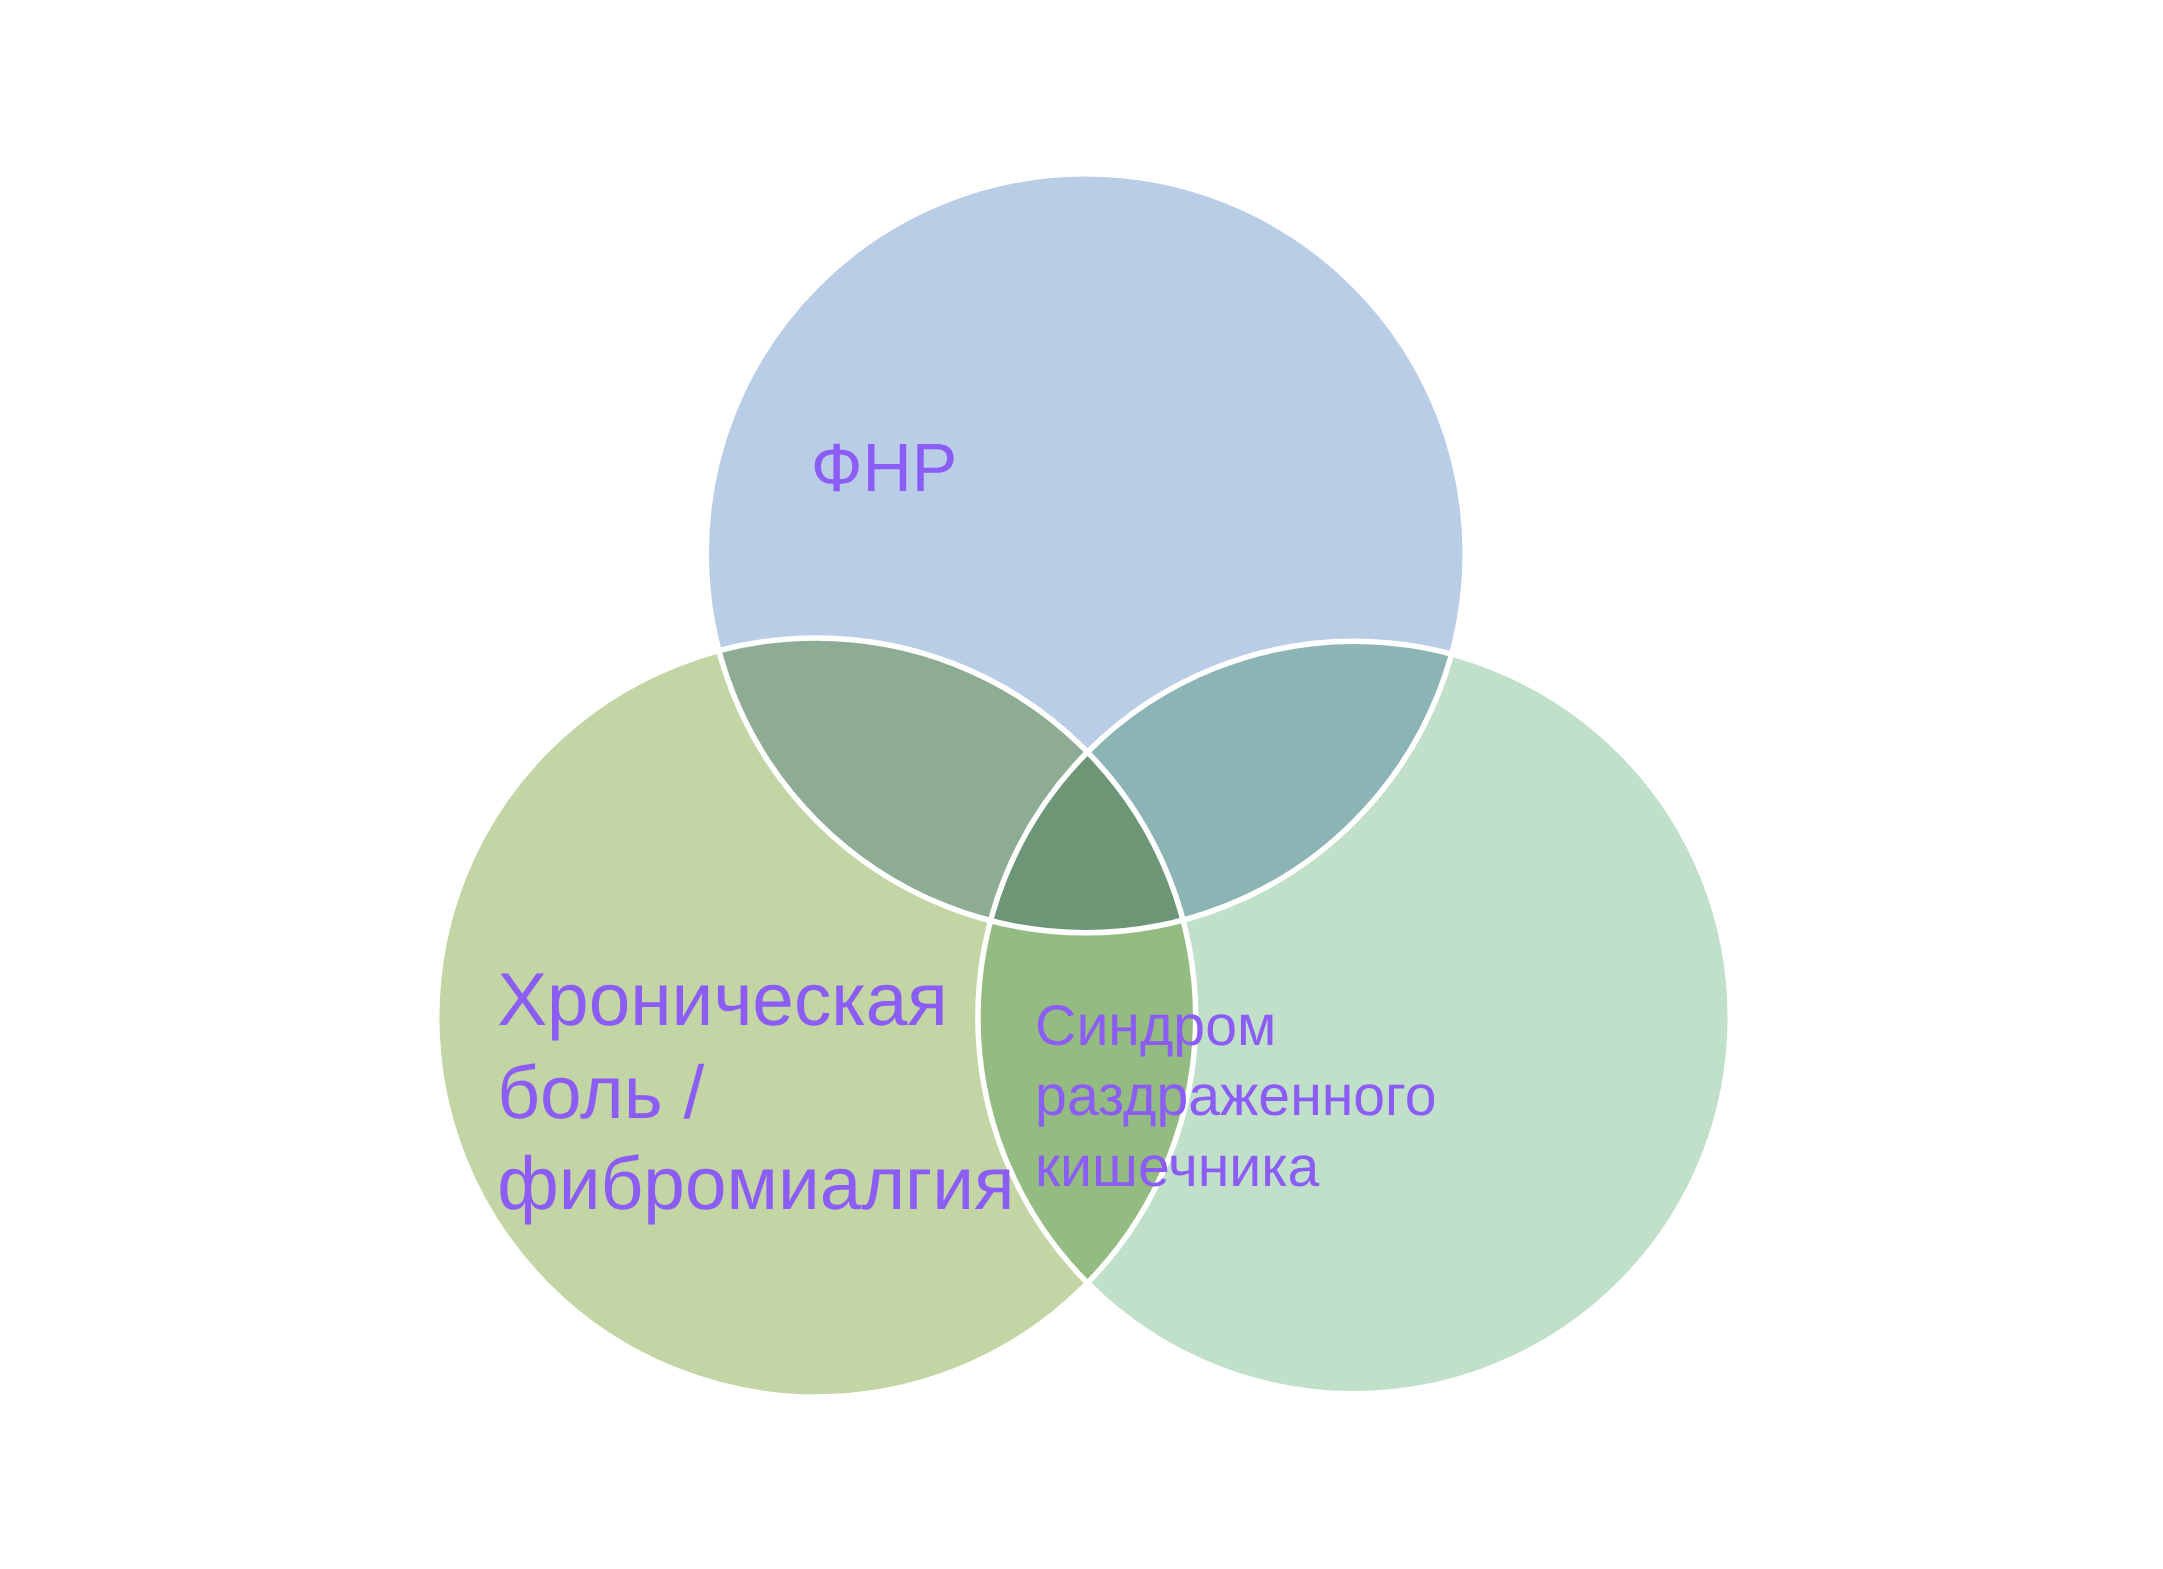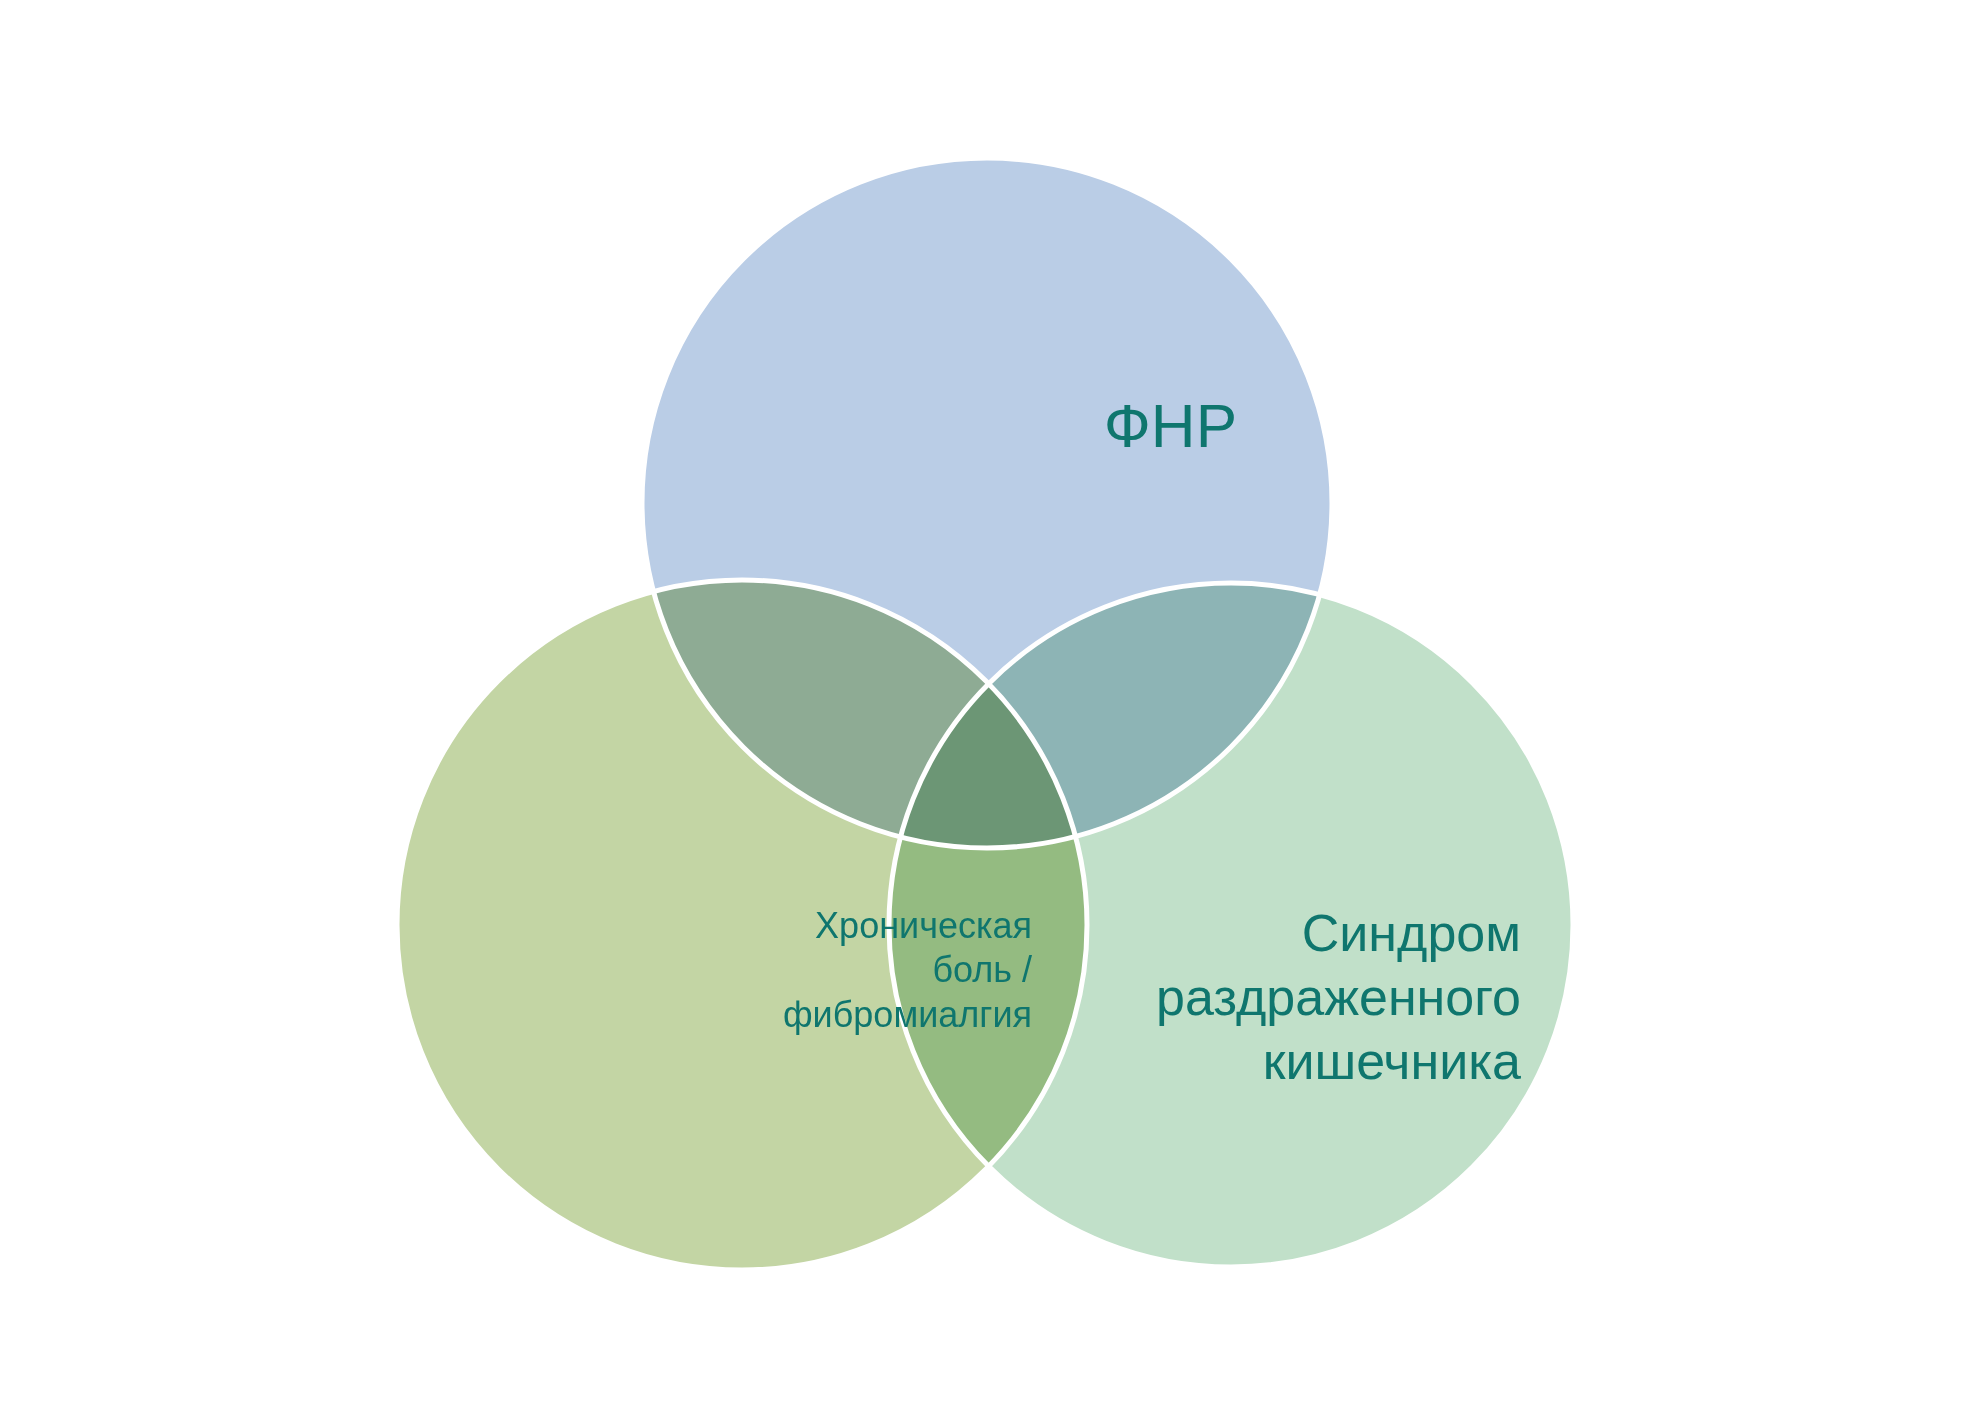--- a/index.html
+++ b/index.html
@@ -32,41 +32,40 @@
   .venn-disc {
     mix-blend-mode: multiply;
   }
   .venn-outline {
     fill: none;
     stroke: #ffffff;
     stroke-width: 5;
   }
   .venn-label {
     position: absolute;
-    text-align: right;
-    color: #0f766e;
+    text-align: left;
+    color: #8b5cf6;
     font-family: "Liberation Sans", sans-serif;
     font-weight: 400;
     line-height: 1.23;
     white-space: pre-line;
     pointer-events: none;
     -webkit-font-smoothing: antialiased;
   }
   #label-top {
     left: 737px;
     top: 388px;
     width: 500px;
     font-size: 62px;
   }
   #label-left {
     left: 452px;
     top: 868px;
     width: 580px;
-    font-size: 36px;
-    margin-top: 36px;
+    font-size: 68px;
   }
   #label-right {
     left: 941px;
     top: 868px;
     width: 580px;
     font-size: 52px;
     margin-top: 34px;
   }
 </style>
 </head>

